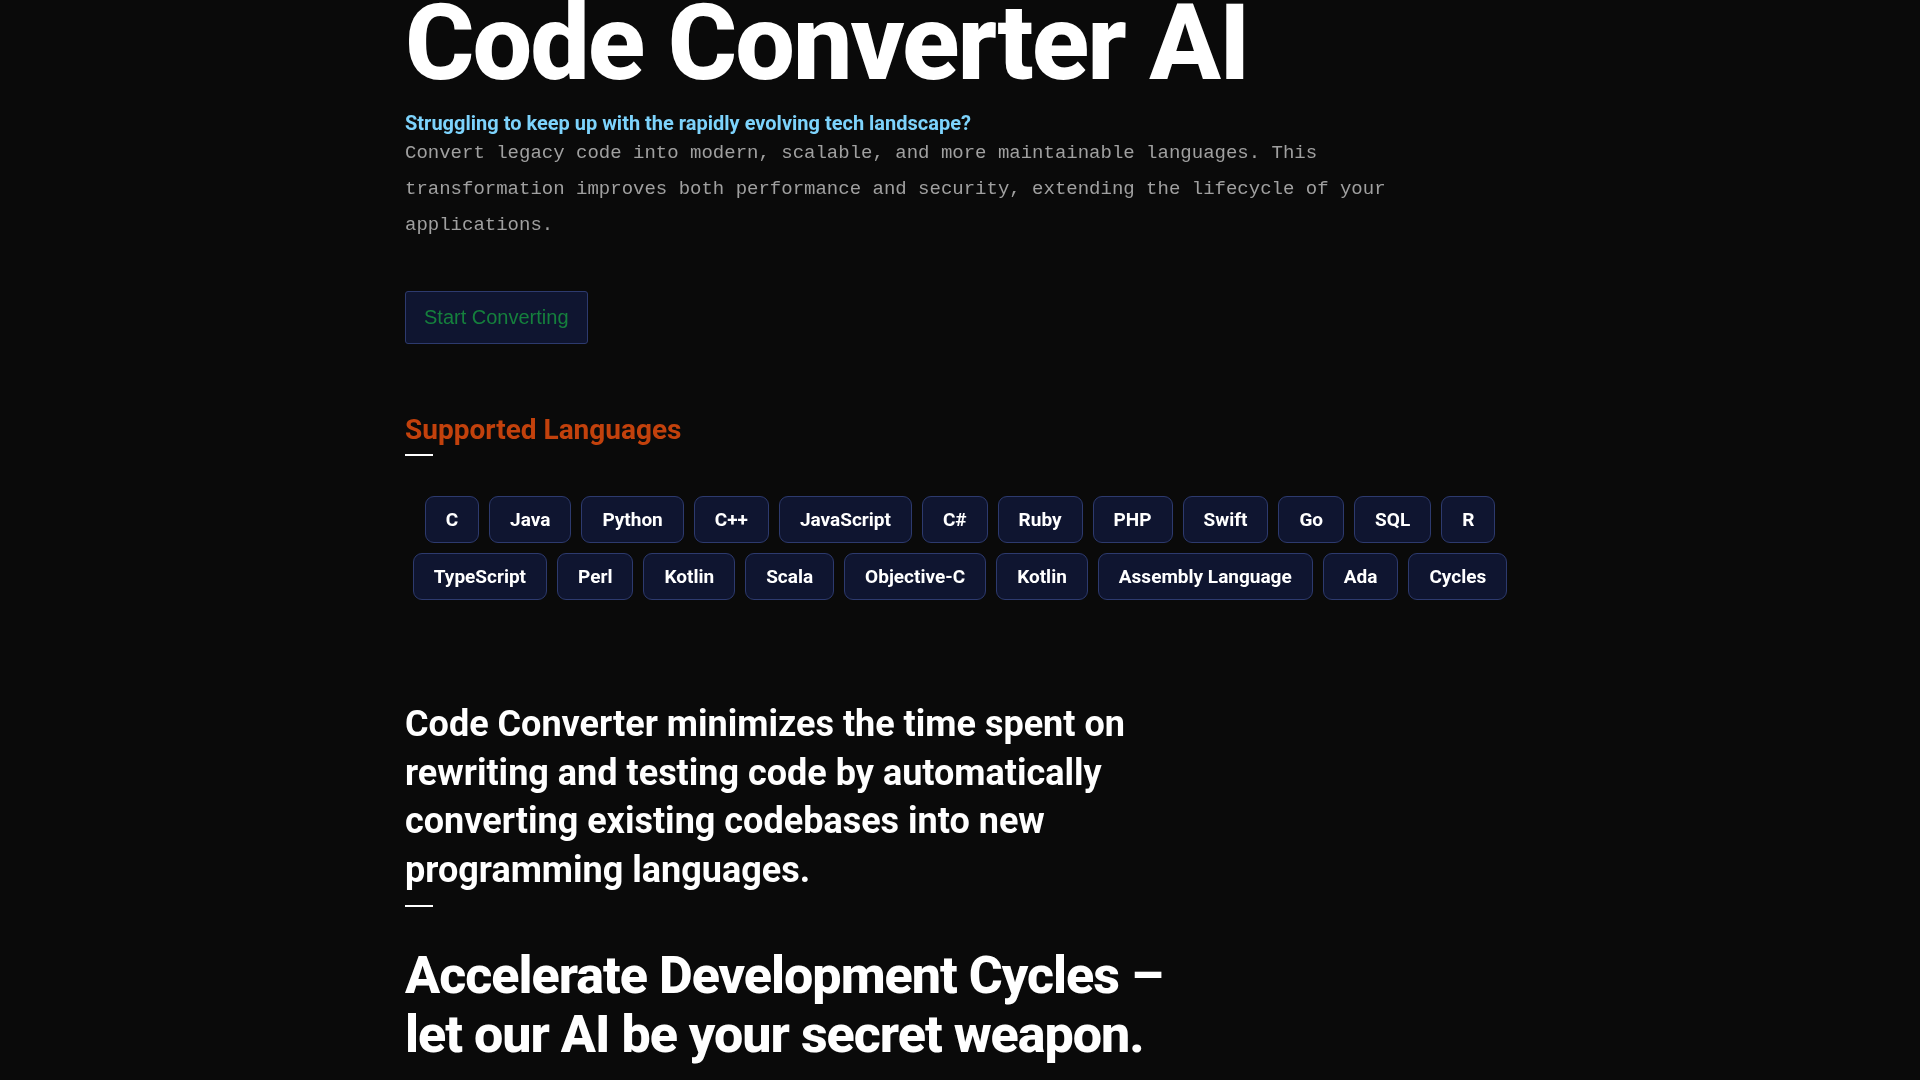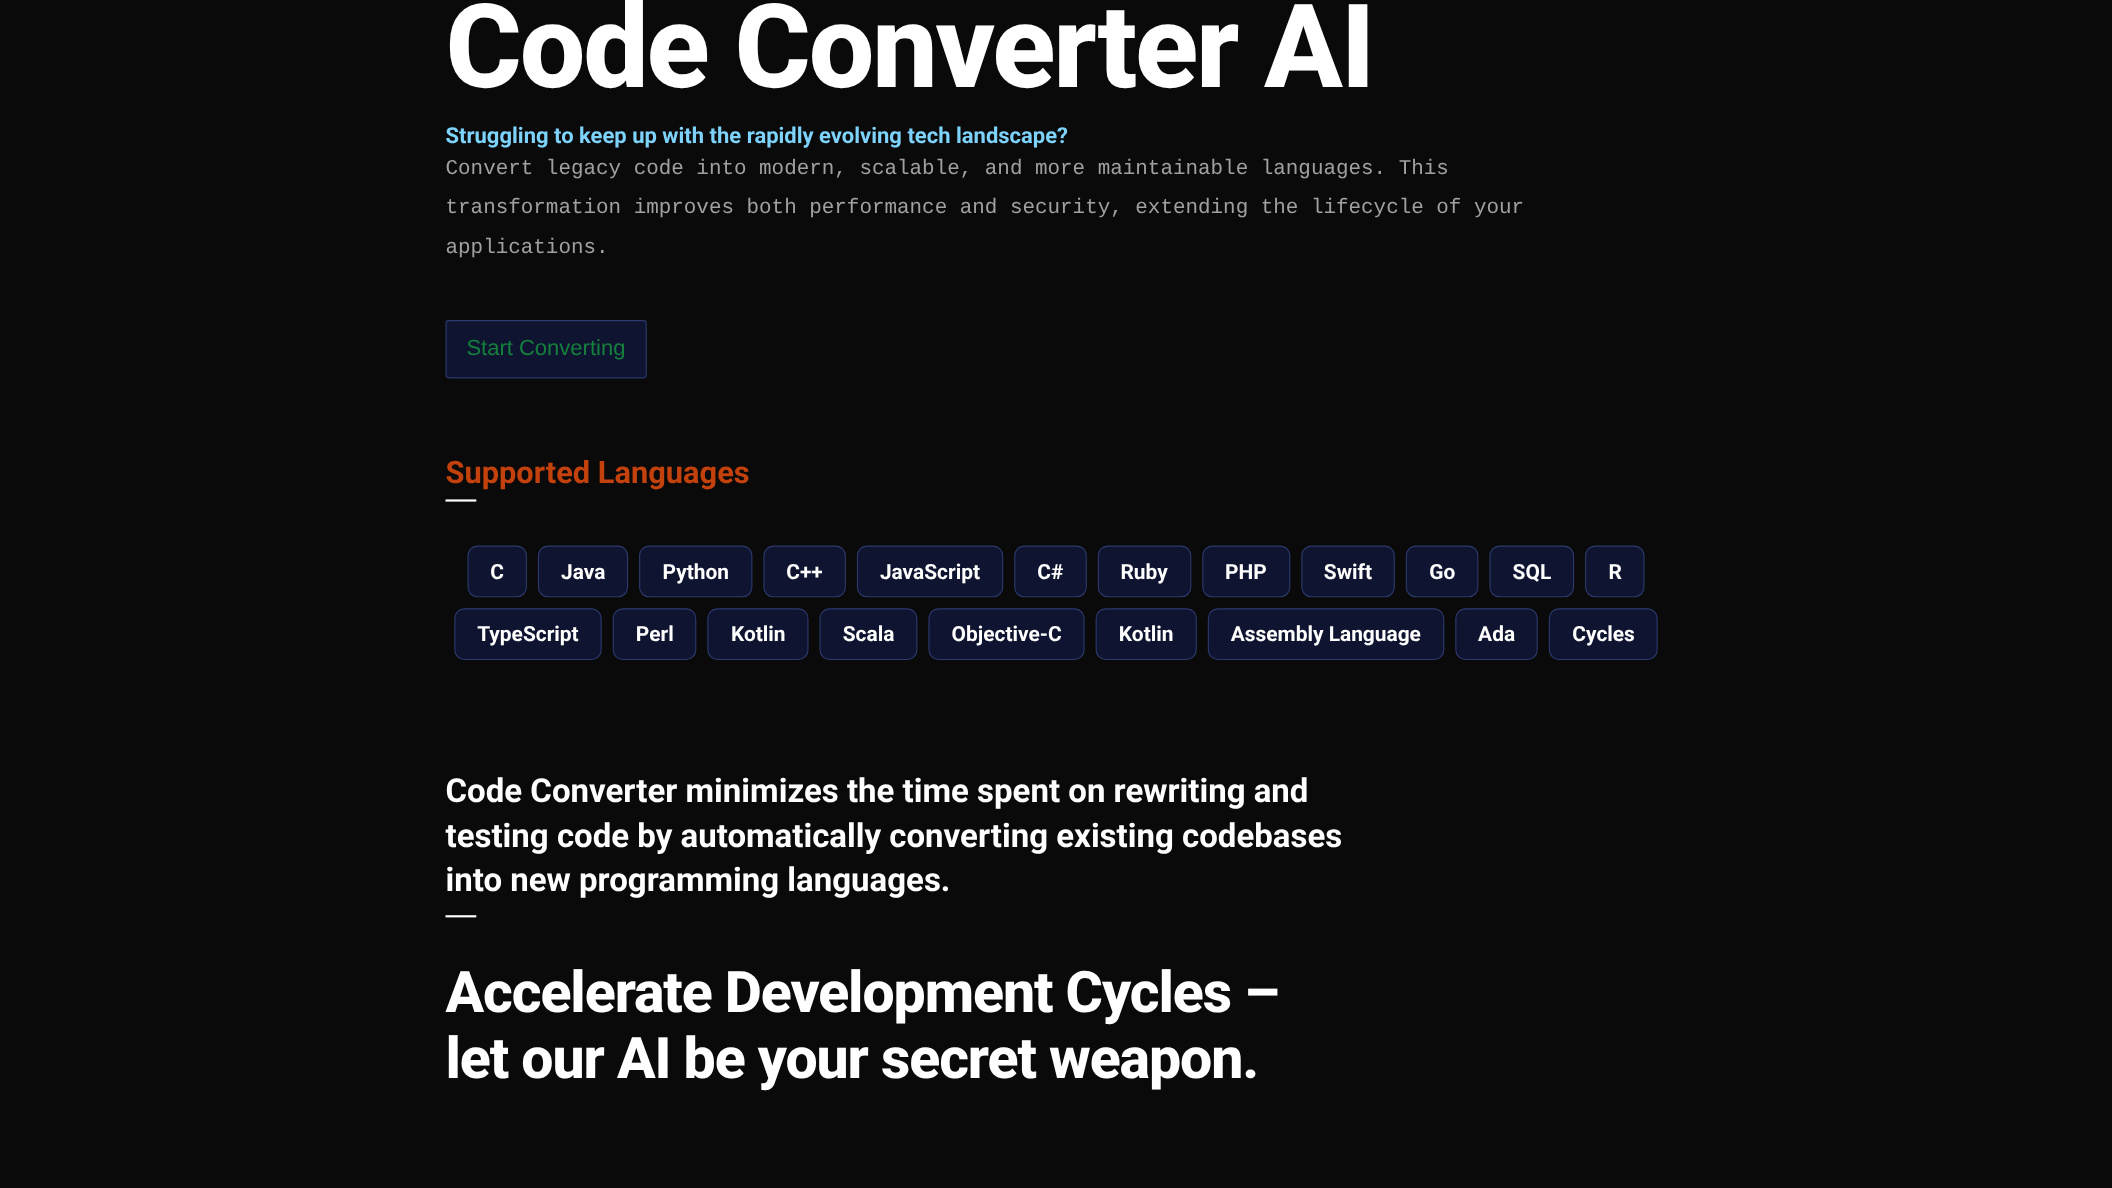--- a/index.html
+++ b/index.html
@@ -81,21 +81,21 @@
       padding: 11px 20px;
       background-color: #0f1530;
       border: 1.5px solid #2d3a6e;
       border-radius: 9px;
       font-size: 19px;
       font-weight: 700;
       color: #ffffff;
       cursor: pointer;
     }
     .benefit-text {
-      font-size: 30px;
+      font-size: 36px;
       font-weight: 700;
       line-height: 1.35;
       color: #ffffff;
       margin-top: 100px;
       max-width: 820px;
       position: relative;
       padding-bottom: 12px;
     }
     .benefit-text::after {
       content: '';

